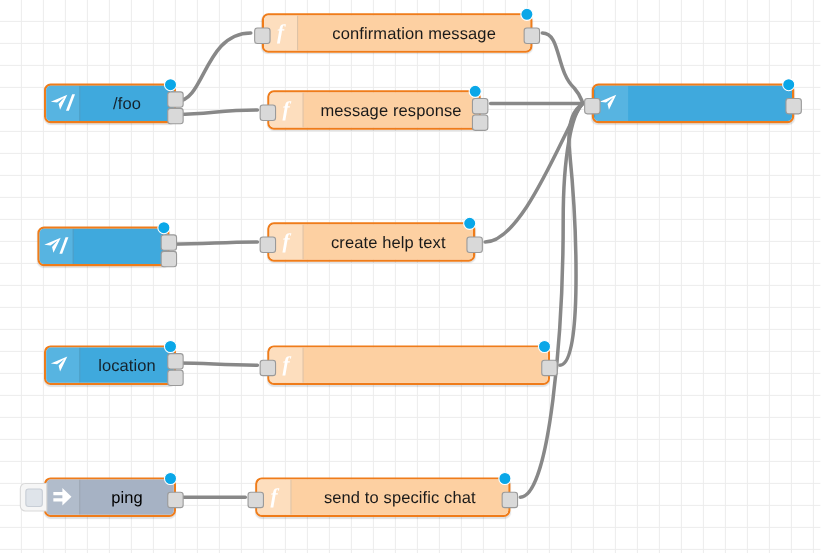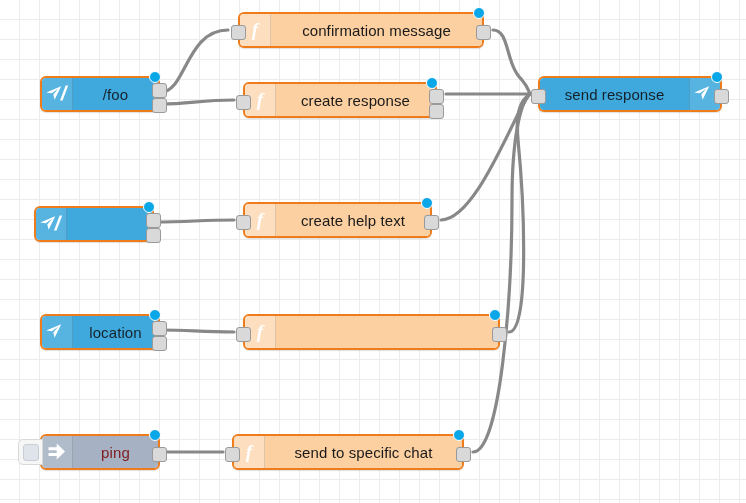--- a/index.html
+++ b/index.html
@@ -76,21 +76,21 @@
     display: flex;
     align-items: center;
     justify-content: center;
     font-size: 15px;
     color: #1a1a1a;
     white-space: nowrap;
     padding: 0 10px;
     letter-spacing: 0.1px;
   }
   .node.tg  .label { color: #15222b; }
-  .node.inj .label { color: #7f1d1d; }
+  .node.inj .label { color: #000000; }
 
   
   .port {
     position: absolute;
     width: 15px; height: 15px;
     background: #d9d9d9;
     border: 1.6px solid #9a9a9a;
     border-radius: 3px;
     z-index: 6;
   }
@@ -171,30 +171,29 @@
         <div class="port out" style="top: 20px;"></div>
         <div class="status-dot"></div>
       </div>
       <div class="node fn" style="left: 243px; top: 82px; width: 194px;">
         <div class="node-inner">
           <div class="icon-box">
             <svg width="16" height="24" viewBox="0 0 20 24">
               <text x="10" y="19" text-anchor="middle" fill="#ffffff" font-family="&quot;Liberation Serif&quot;, serif" font-size="24" font-style="italic" font-weight="700">f</text>
             </svg>
           </div>
-          <div class="label">create response</div>
+          <div class="label">message response</div>
         </div>
         <div class="port in" style="top: 10.5px;"></div>
         <div class="port out" style="top: 5px;"></div>
         <div class="port out" style="top: 20px;"></div>
         <div class="status-dot"></div>
       </div>
       <div class="node tg" style="left: 538px; top: 76px; width: 184px;">
         <div class="node-inner">
-          <div class="label">send response</div>
           <div class="icon-box right">
             <svg width="24" height="22" viewBox="0 0 24 22">
               <path fill="#ffffff" d="M1.2 9.4 L16.2 3.2 L9.6 16.8 L8.3 11.6 L13.4 5.6 L6.9 10.2 Z"></path>
             </svg>
           </div>
         </div>
         <div class="port in" style="top: 10.5px;"></div>
         <div class="port out" style="top: 10.5px;"></div>
         <div class="status-dot"></div>
       </div>

